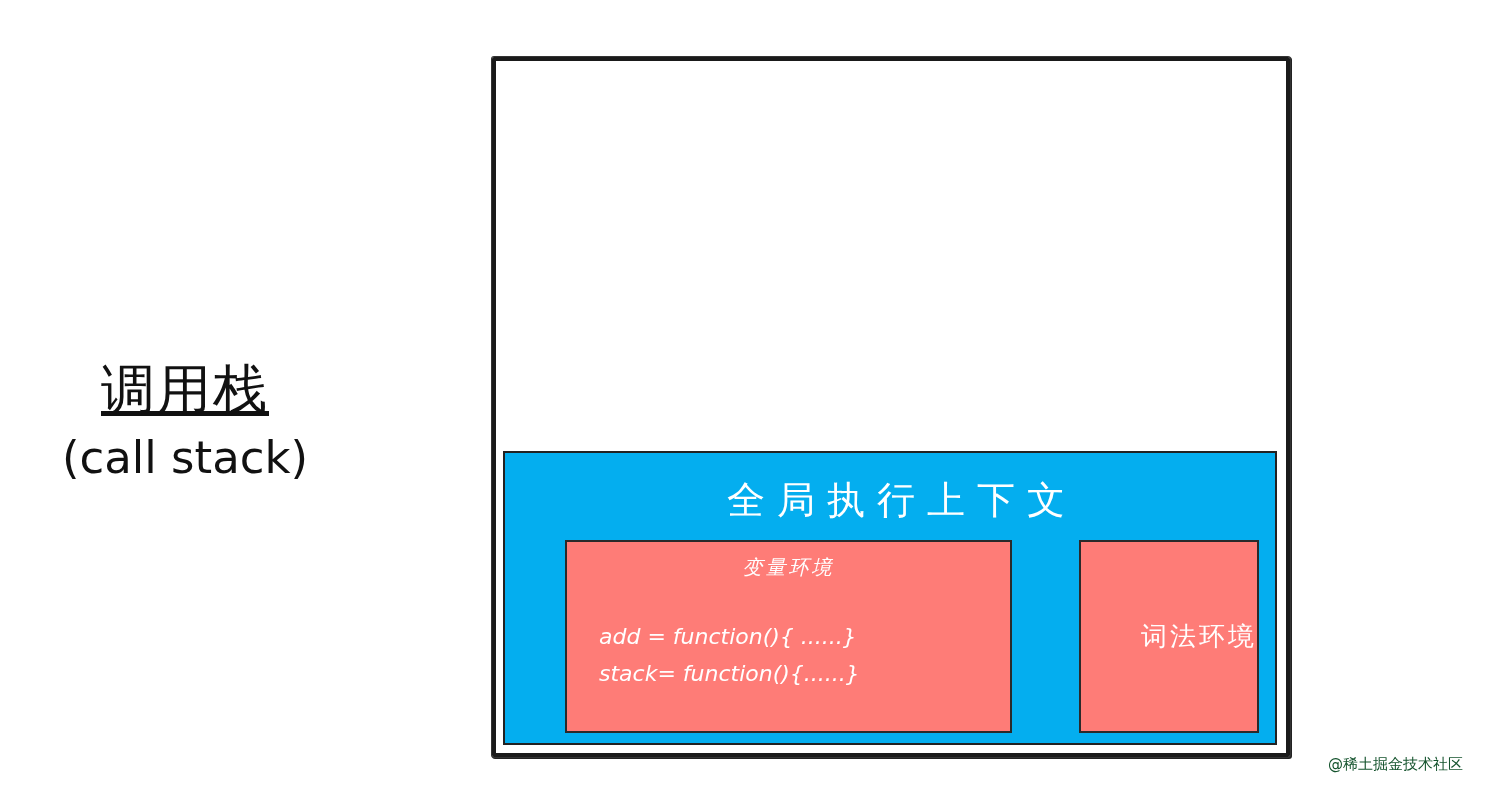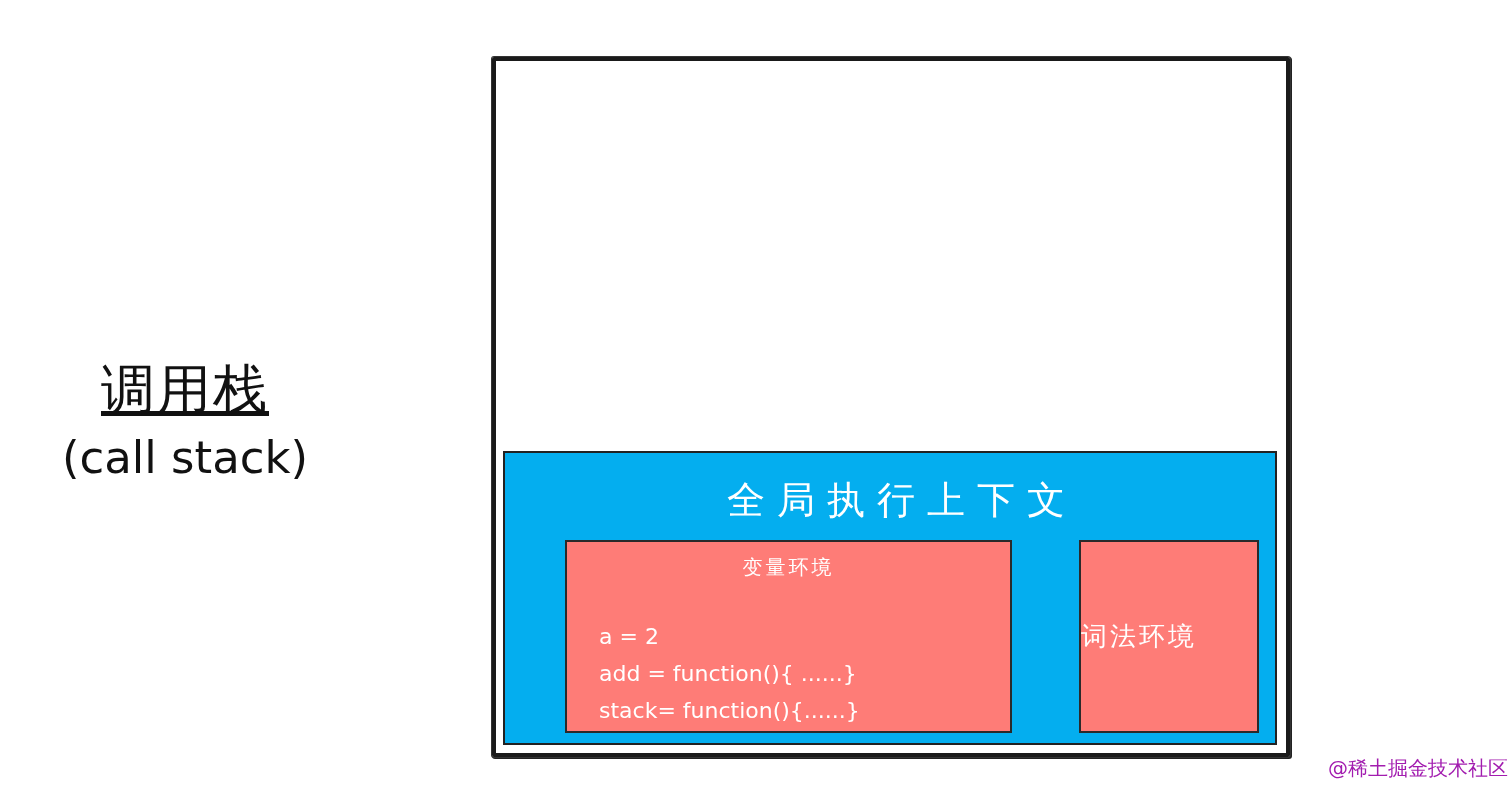--- a/index.html
+++ b/index.html
@@ -9,44 +9,43 @@
   .label-left .zh { font-size:54px; line-height:70px; letter-spacing:2px;text-decoration:underline; }
   .label-left .en { font-size:45px; line-height:66px; }
   .stack-frame { position:absolute; left:492px; top:57px; width:790px; height:692px;
                  border:4px solid #1a1a1a; border-radius:2px;
                  box-shadow: 0 0 0 1px #333, 1px 1px 0 1px #222; }
   .context-box { position:absolute; left:503px; top:451px; width:770px; height:290px;
                  background:#04aeef; border:2px solid #222; }
   .context-title { position:absolute; left:0; right:0; top:22px; text-align:center;
                    color:#fff; font-size:38px; letter-spacing:12px; padding-left:24px; }
   .env { position:absolute; background:#fe7c77; border:2px solid #2a2a2a; color:#fff; }
-  .var-env { left:60px; top:87px; width:443px; height:189px; }
-  .lex-env { left:574px; top:87px; width:176px; height:189px; display:flex; align-items:center; justify-content:flex-start;font-family:Liberation Serif, serif; }
+  .var-env { left:60px; top:87px; width:443px; height:189px;font-style:italic; }
+  .lex-env { left:574px; top:87px; width:176px; height:189px; display:flex; align-items:center; justify-content:flex-end;font-family:Liberation Serif, serif; }
   .var-env .env-title { position:absolute; left:0; right:0; top:12px; text-align:center; font-size:20px; letter-spacing:3px; }
   .lex-env .env-title { font-size:26px; letter-spacing:3px; }
   .code { position:absolute; left:32px; top:76px; font-size:22px; line-height:37px; }
-  .watermark { position:absolute; left:1328px; top:755px; font-size:20px; color:#a21caf; }
+  .watermark { position:absolute; left:1328px; top:755px; font-size:15px; color:#14532d; }
 </style>
 </head>
 <body>
 
 <div class="label-left">
   <div class="zh">调用栈</div>
   <div class="en">(call stack)</div>
 </div>
 
 <div class="stack-frame"></div>
 
 <div class="context-box">
   <div class="context-title">全局执行上下文</div>
 
   <div class="env var-env">
     <div class="env-title">变量环境</div>
     <div class="code">
-      <div>a = 2</div>
       <div>add = function(){ ......}</div>
       <div>stack= function(){......}</div>
     </div>
   </div>
 
   <div class="env lex-env">
     <div class="env-title">词法环境</div>
   </div>
 </div>
 

